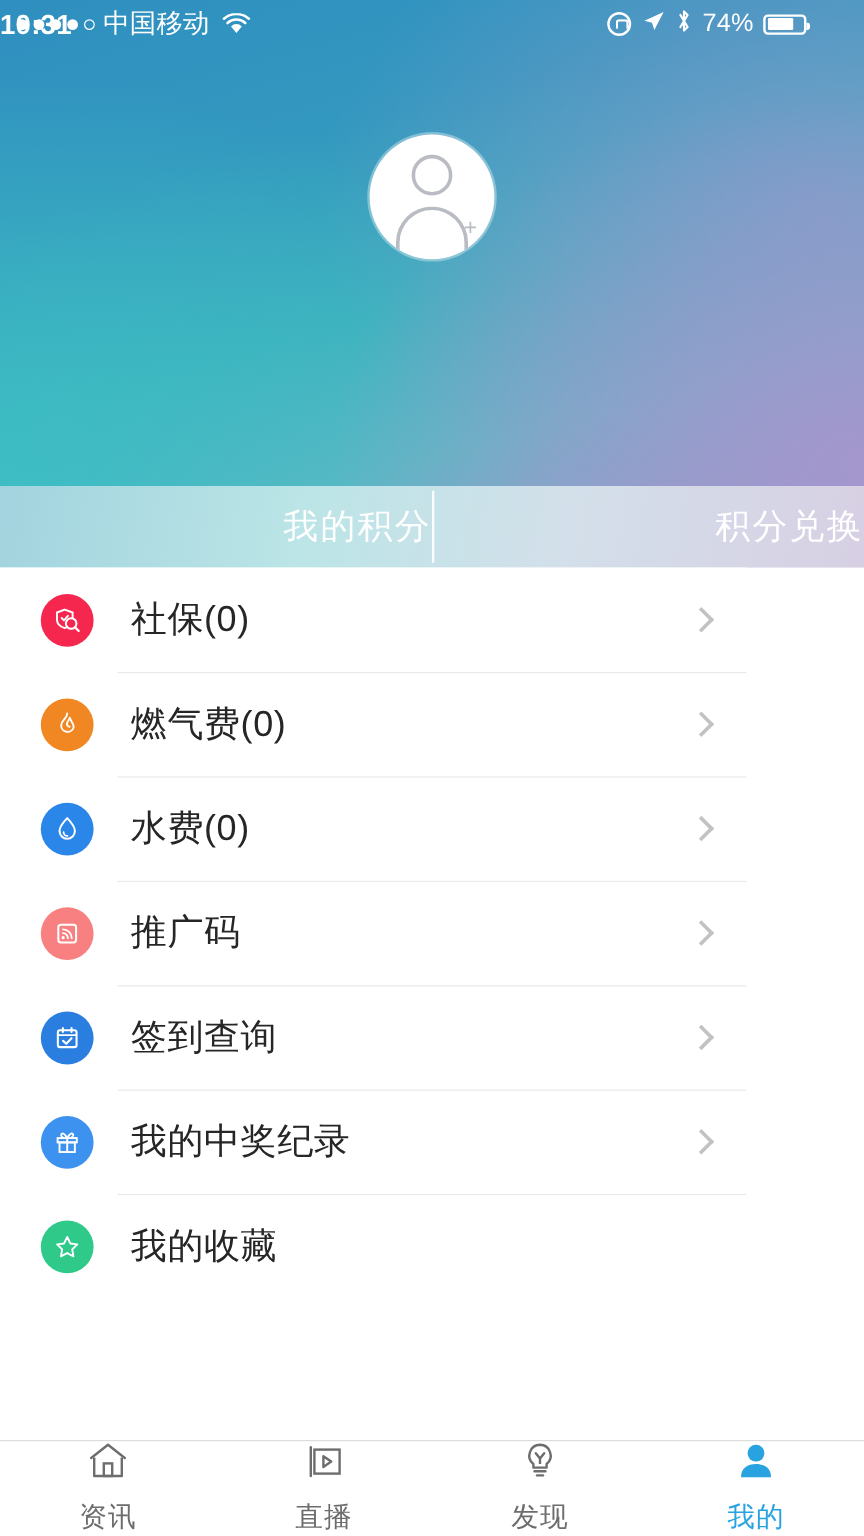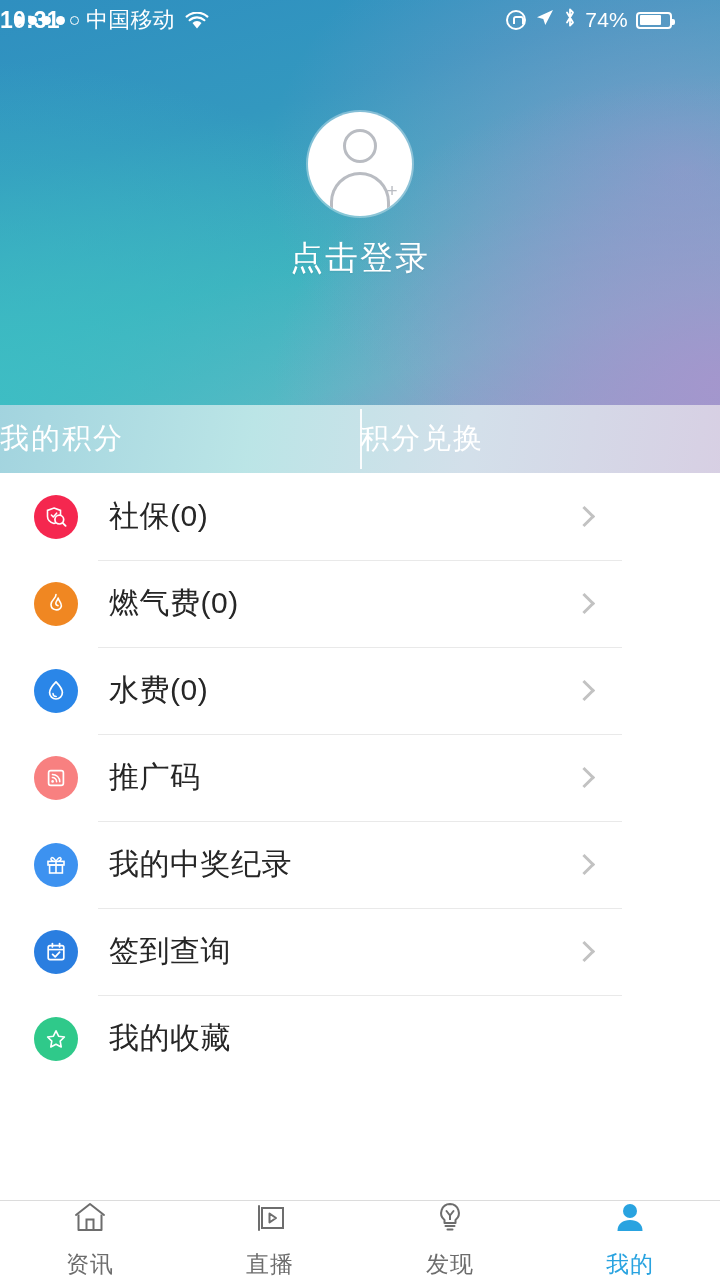--- a/index.html
+++ b/index.html
@@ -91,21 +91,21 @@
   .segments {
     position:absolute; left:0; top:405px; width:720px; height:68px;
     display:flex; background:rgba(255,255,255,0.30);
     background-image:linear-gradient(100deg,
         rgba(86,176,196,0.55) 0%,
         rgba(104,197,200,0.45) 35%,
         rgba(150,180,205,0.42) 65%,
         rgba(176,160,200,0.50) 100%);
   }
   .segment {
-    flex:1; display:flex; align-items:center; justify-content:flex-start;
+    flex:1; display:flex; align-items:center; justify-content:flex-end;
     color:#ffffff; font-size:29px; letter-spacing:2px; position:relative;
   }
   .segment + .segment:before {
     content:""; position:absolute; left:0; top:4px; bottom:4px;
     width:2px; background:rgba(255,255,255,0.9);
   }
 
   
   .list {
     position:absolute; left:0; top:473px; width:622px; bottom:80px;
@@ -191,21 +191,20 @@
         </span>
     </div>
   </div>
 
   <div class="avatar-wrap">
     <div class="avatar">
       <span class="head"></span>
       <span class="body"></span>
       <span class="plus">+</span>
     </div>
-    <div class="login-text">点击登录</div>
   </div>
 </div>
 
 <div class="segments">
   <div class="segment">
     <span>我的积分</span>
   </div>
   <div class="segment">
     <span>积分兑换</span>
   </div>
@@ -253,48 +252,48 @@
   <div class="row">
     <span class="icon-circle" style="background:#f88080">
       <svg width="26" height="26" viewBox="0 0 26 26">
         <rect x="5.6" y="5.6" width="14.8" height="14.8" rx="2.2" stroke="#fff" stroke-width="1.7" fill="none"></rect>
         <circle cx="9.6" cy="16.4" r="1.3" fill="#fff"></circle>
         <path d="M9.4 12.6 A4.2 4.2 0 0 1 13.6 16.8" stroke="#fff" stroke-width="1.5" fill="none" stroke-linecap="round"></path>
         <path d="M9.4 9.4 A7.4 7.4 0 0 1 16.8 16.8" stroke="#fff" stroke-width="1.5" fill="none" stroke-linecap="round"></path>
       </svg>
     </span>
     <span class="row-label">推广码</span>
+    <span class="chevron"></span>
+  </div>
+
+  <div class="row">
+    <span class="icon-circle" style="background:#2a7ee0">
+      <svg width="26" height="26" viewBox="0 0 26 26">
+        <rect x="5.2" y="6.6" width="15.6" height="14" rx="1.8" stroke="#fff" stroke-width="1.7" fill="none"></rect>
+        <line x1="5.2" y1="10.6" x2="20.8" y2="10.6" stroke="#fff" stroke-width="1.6"></line>
+        <line x1="9.4" y1="4.6" x2="9.4" y2="8" stroke="#fff" stroke-width="1.7" stroke-linecap="round"></line>
+        <line x1="16.6" y1="4.6" x2="16.6" y2="8" stroke="#fff" stroke-width="1.7" stroke-linecap="round"></line>
+        <path d="M9.6 15.4 L12.2 17.8 L16.6 13.2" stroke="#fff" stroke-width="1.8" fill="none" stroke-linecap="round" stroke-linejoin="round"></path>
+      </svg>
+    </span>
+    <span class="row-label">签到查询</span>
     <span class="chevron"></span>
   </div>
 
   <div class="row">
     <span class="icon-circle" style="background:#3d92f0">
       <svg width="26" height="26" viewBox="0 0 26 26">
         <rect x="5" y="9.4" width="16" height="3.6" stroke="#fff" stroke-width="1.6" fill="none"></rect>
         <rect x="6.6" y="13" width="12.8" height="8" stroke="#fff" stroke-width="1.6" fill="none"></rect>
         <line x1="13" y1="9.4" x2="13" y2="21" stroke="#fff" stroke-width="1.6"></line>
         <path d="M13 9.2 C11.4 7 10.4 5.2 8.8 5.6 C7.4 6 7.6 8.4 10 9.2" stroke="#fff" stroke-width="1.5" fill="none" stroke-linecap="round"></path>
         <path d="M13 9.2 C14.6 7 15.6 5.2 17.2 5.6 C18.6 6 18.4 8.4 16 9.2" stroke="#fff" stroke-width="1.5" fill="none" stroke-linecap="round"></path>
       </svg>
     </span>
     <span class="row-label">我的中奖纪录</span>
-    <span class="chevron"></span>
-  </div>
-
-  <div class="row">
-    <span class="icon-circle" style="background:#2a7ee0">
-      <svg width="26" height="26" viewBox="0 0 26 26">
-        <rect x="5.2" y="6.6" width="15.6" height="14" rx="1.8" stroke="#fff" stroke-width="1.7" fill="none"></rect>
-        <line x1="5.2" y1="10.6" x2="20.8" y2="10.6" stroke="#fff" stroke-width="1.6"></line>
-        <line x1="9.4" y1="4.6" x2="9.4" y2="8" stroke="#fff" stroke-width="1.7" stroke-linecap="round"></line>
-        <line x1="16.6" y1="4.6" x2="16.6" y2="8" stroke="#fff" stroke-width="1.7" stroke-linecap="round"></line>
-        <path d="M9.6 15.4 L12.2 17.8 L16.6 13.2" stroke="#fff" stroke-width="1.8" fill="none" stroke-linecap="round" stroke-linejoin="round"></path>
-      </svg>
-    </span>
-    <span class="row-label">签到查询</span>
     <span class="chevron"></span>
   </div>
 
   <div class="row">
     <span class="icon-circle" style="background:#2fc98a">
       <svg width="26" height="26" viewBox="0 0 26 26">
         <path d="M13 4.8 L15.6 10.2 L21.4 11 L17.2 15.1 L18.2 21 L13 18.2 L7.8 21 L8.8 15.1 L4.6 11 L10.4 10.2 Z" stroke="#fff" stroke-width="1.6" fill="none" stroke-linejoin="round"></path>
       </svg>
     </span>
     <span class="row-label">我的收藏</span>

